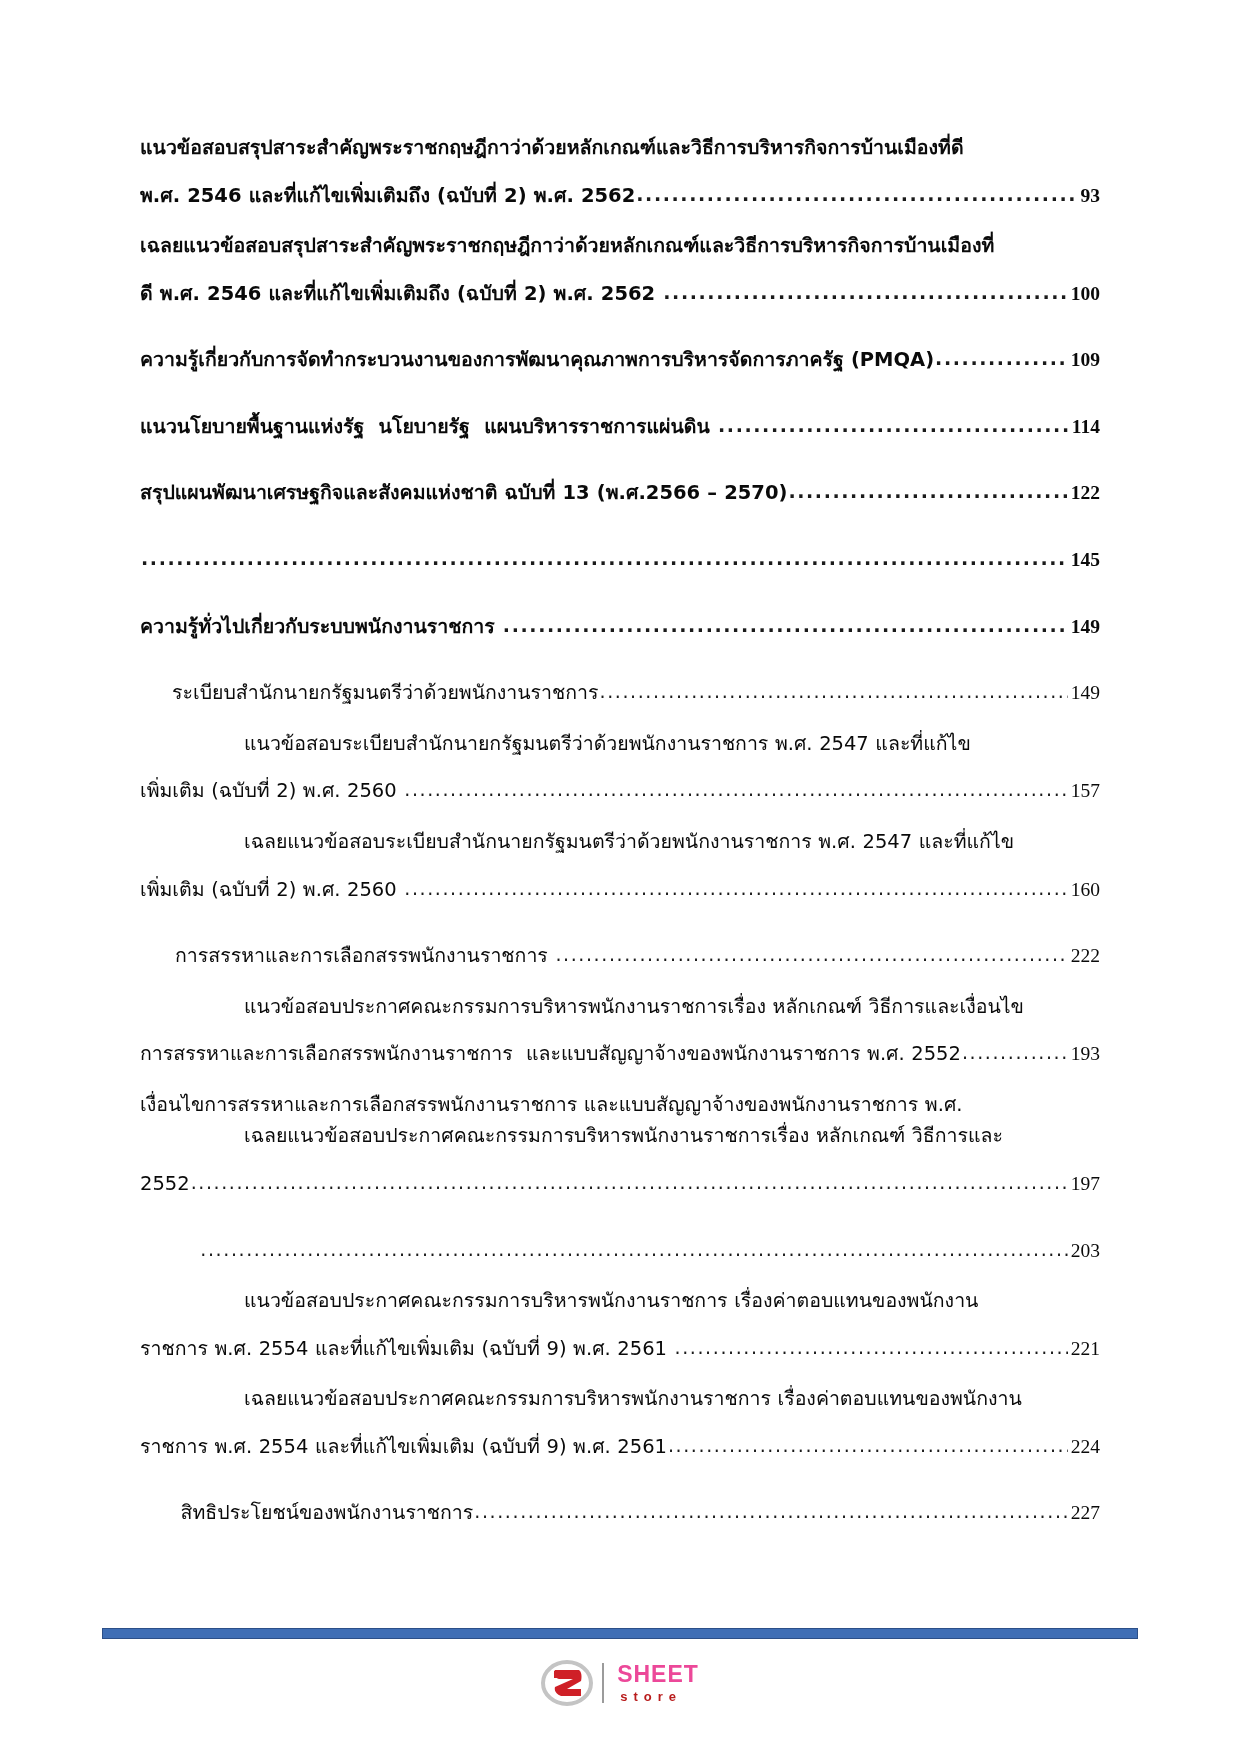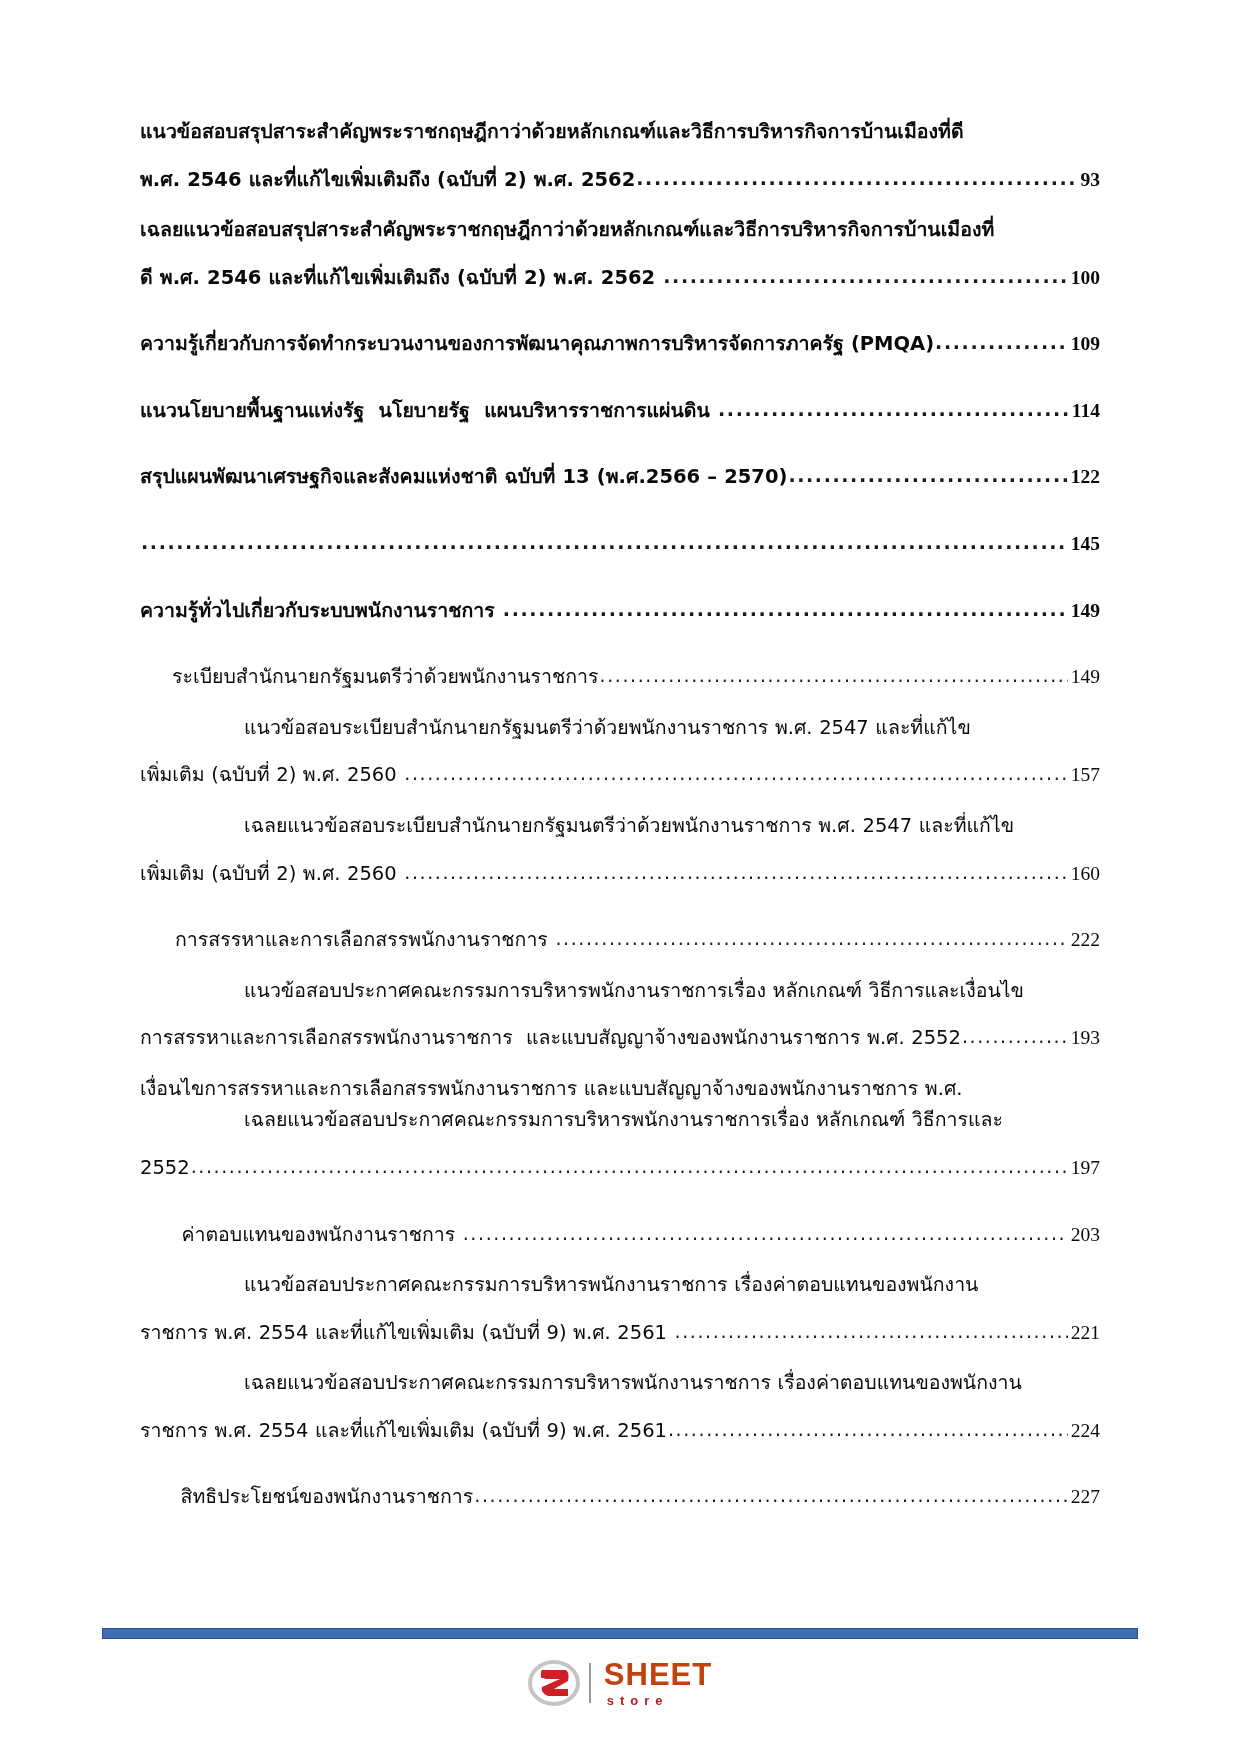--- a/index.html
+++ b/index.html
@@ -13,21 +13,21 @@
     width: 1240px;
     height: 1755px;
     background: #ffffff;
     box-sizing: border-box;
     font-family: "DejaVu Sans", "Liberation Sans", sans-serif;
     overflow: hidden;
   }
 
   .toc {
     position: absolute;
-    top: 116px;
+    top: 132px;
     left: 140px;
     width: 960px;
   }
 
   
   .entry {
     position: relative;
     margin: 0 0 19px 0;
     color: #0a0a0a;
     font-size: 19.5px;
@@ -122,23 +122,23 @@
     margin-right: 4px;
   }
   .logo-text {
     display: flex;
     flex-direction: column;
     line-height: 1;
   }
   .logo-sheet {
     font-family: "Liberation Sans", sans-serif;
     font-weight: bold;
-    font-size: 31px;
+    font-size: 23px;
     letter-spacing: 1px;
-    color: #c2410c;
+    color: #ec4899;
   }
   .logo-store {
     font-family: "Liberation Sans", sans-serif;
     font-weight: bold;
     font-size: 13px;
     letter-spacing: 6px;
     color: #b91c1c;
     margin-top: 4px;
     margin-left: 3px;
   }
@@ -244,21 +244,20 @@
         <div class="wrapline"><span class="first-indent"></span><span>เฉลยแนวข้อสอบประกาศคณะกรรมการบริหารพนักงานราชการเรื่อง  หลักเกณฑ์  วิธีการและ</span></div>
         <div class="lastline">
           <span class="tail">2552</span>
           <span class="leader">.......................................................................................................................................................................................................</span>
           <span class="pageno">197</span>
         </div>
       </div>
       <div class="entry lvl2">
         <div class="lastline">
           <span class="first-indent"></span>
-          <span class="tail">ค่าตอบแทนของพนักงานราชการ </span>
           <span class="leader">.......................................................................................................................................................................................................</span>
           <span class="pageno">203</span>
         </div>
       </div>
       <div class="entry lvl2">
         <div class="wrapline"><span class="first-indent"></span><span>แนวข้อสอบประกาศคณะกรรมการบริหารพนักงานราชการ เรื่องค่าตอบแทนของพนักงาน</span></div>
         <div class="lastline">
           <span class="tail">ราชการ พ.ศ. 2554 และที่แก้ไขเพิ่มเติม (ฉบับที่ 9) พ.ศ. 2561 </span>
           <span class="leader">.......................................................................................................................................................................................................</span>
           <span class="pageno">221</span>

